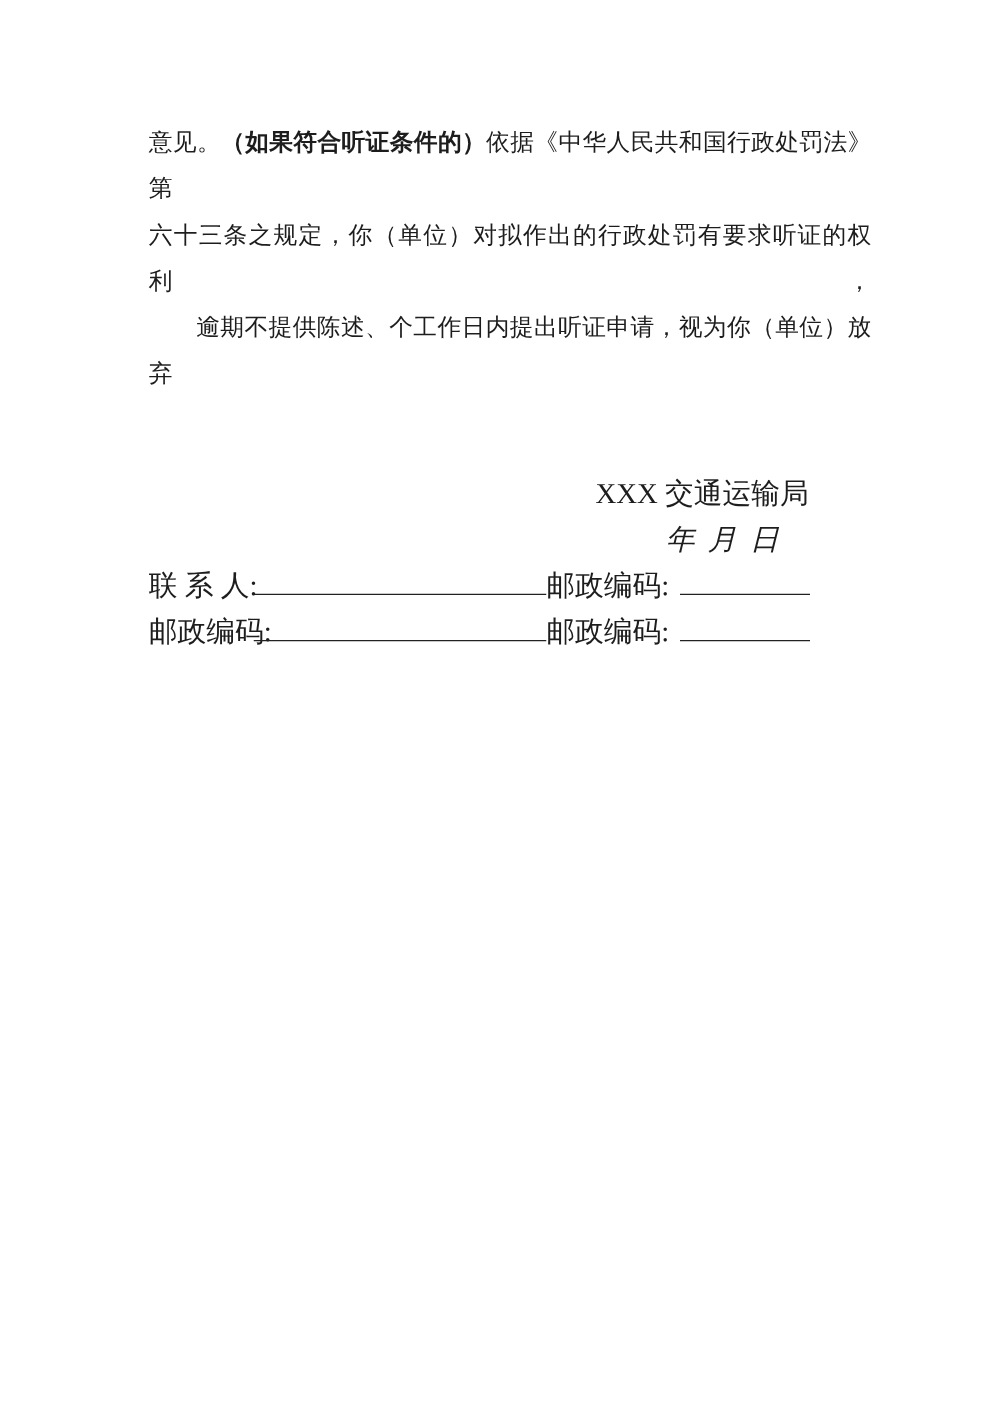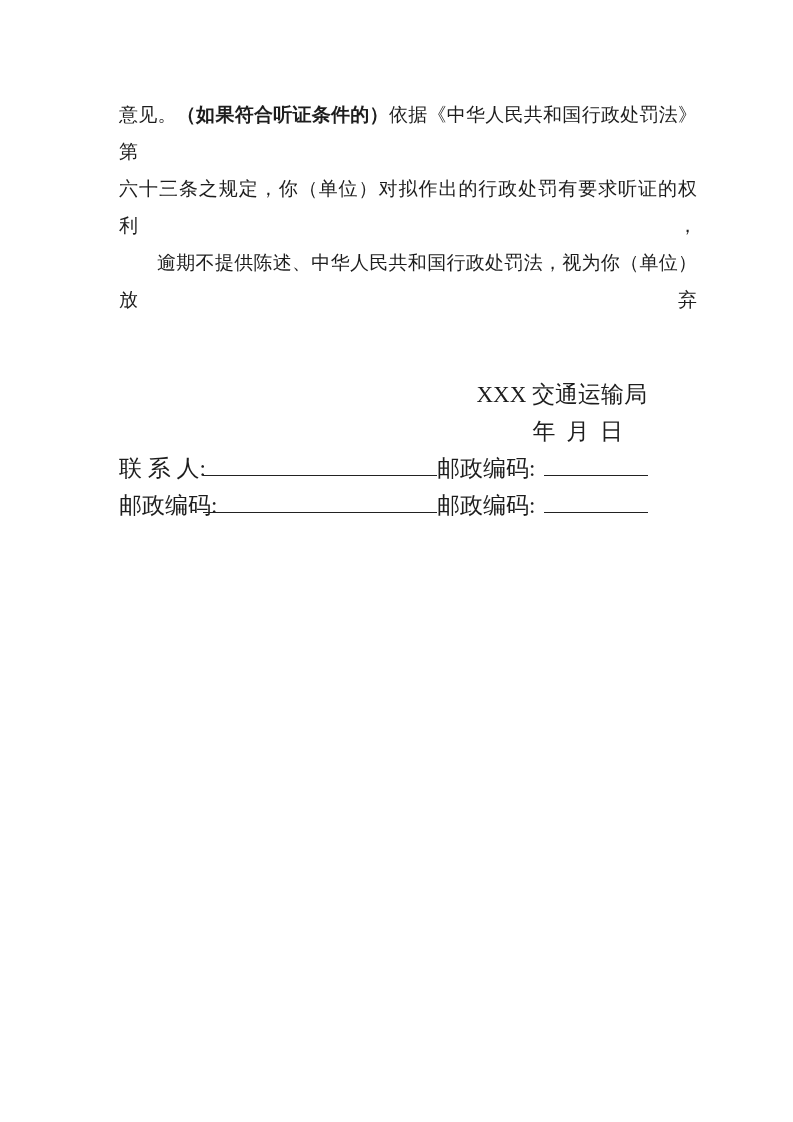--- a/index.html
+++ b/index.html
@@ -47,20 +47,21 @@
     line-height: 37px;
   }
   .org-line {
     text-align: right;
     padding-right: 50px;
   }
   .date-line {
     text-align: right;
     padding-right: 74px;
     word-spacing: 5px;
+    font-style: italic;
   }
   .contact-line {
     white-space: nowrap;
   }
   .clabel {
     display: inline-block;
     vertical-align: baseline;
     text-align: right;
   }
   .clabel.w1 {
@@ -81,21 +82,21 @@
   }
 </style>
 </head>
 <body>
 
 <div class="page">
 
   <div class="body-text">
     <div class="line jline"><span>意见。</span><span class="bold">（如果符合听证条件的）</span><span>依据《中华人民共和国行政处罚法》第</span></div>
     <div class="line jline">六十三条之规定，你（单位）对拟作出的行政处罚有要求听证的权利，</div>
-    <div class="line jline indent">逾期不提供陈述、中华人民共和国行政处罚法，视为你（单位）放弃</div>
+    <div class="line jline indent">逾期不提供陈述、个工作日内提出听证申请，视为你（单位）放弃</div>
   </div>
 
   <div class="sig-area">
     <div class="org-line">XXX 交通运输局</div>
     <div class="date-line">年 月 日</div>
     <div class="contact-line"><span class="clabel w1">联 系 人:</span><span class="blank blank-long"></span><span class="clabel">邮政编码:</span><span class="blank blank-short"></span></div>
     <div class="contact-line"><span class="clabel w1">邮政编码:</span><span class="blank blank-long"></span><span class="clabel">邮政编码:</span><span class="blank blank-short"></span></div>
   </div>
 
 </div>

